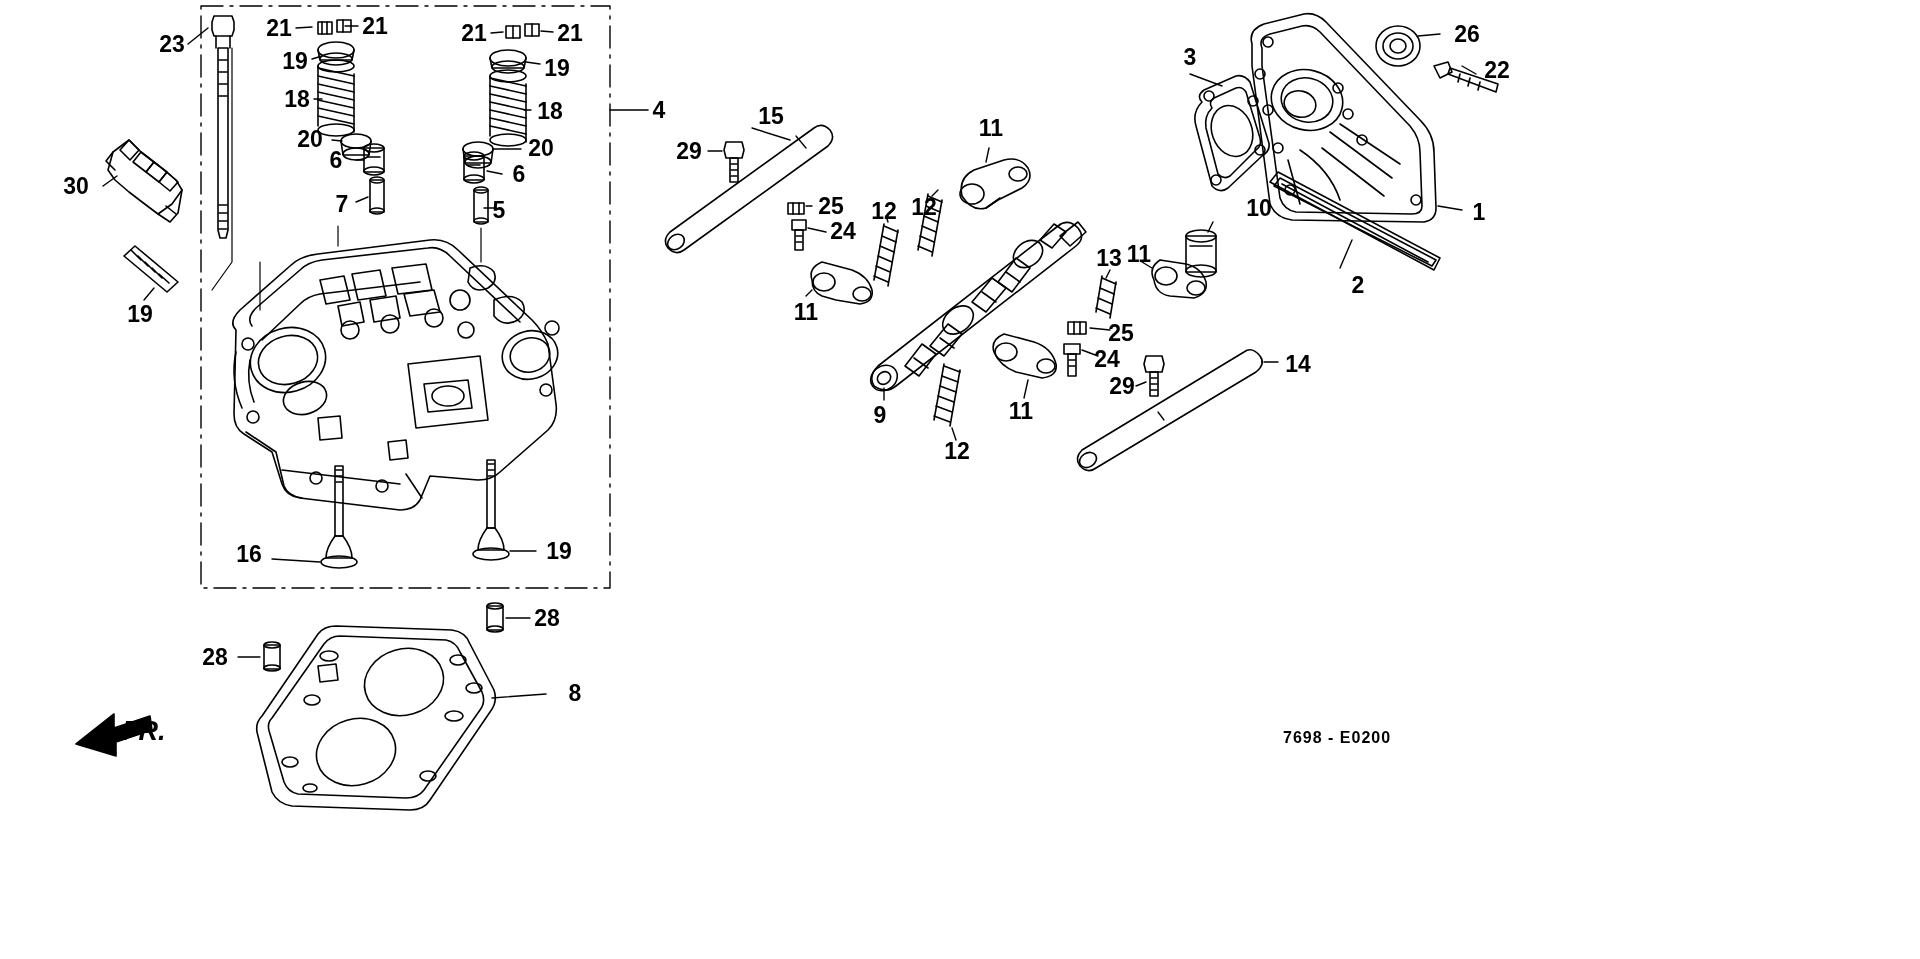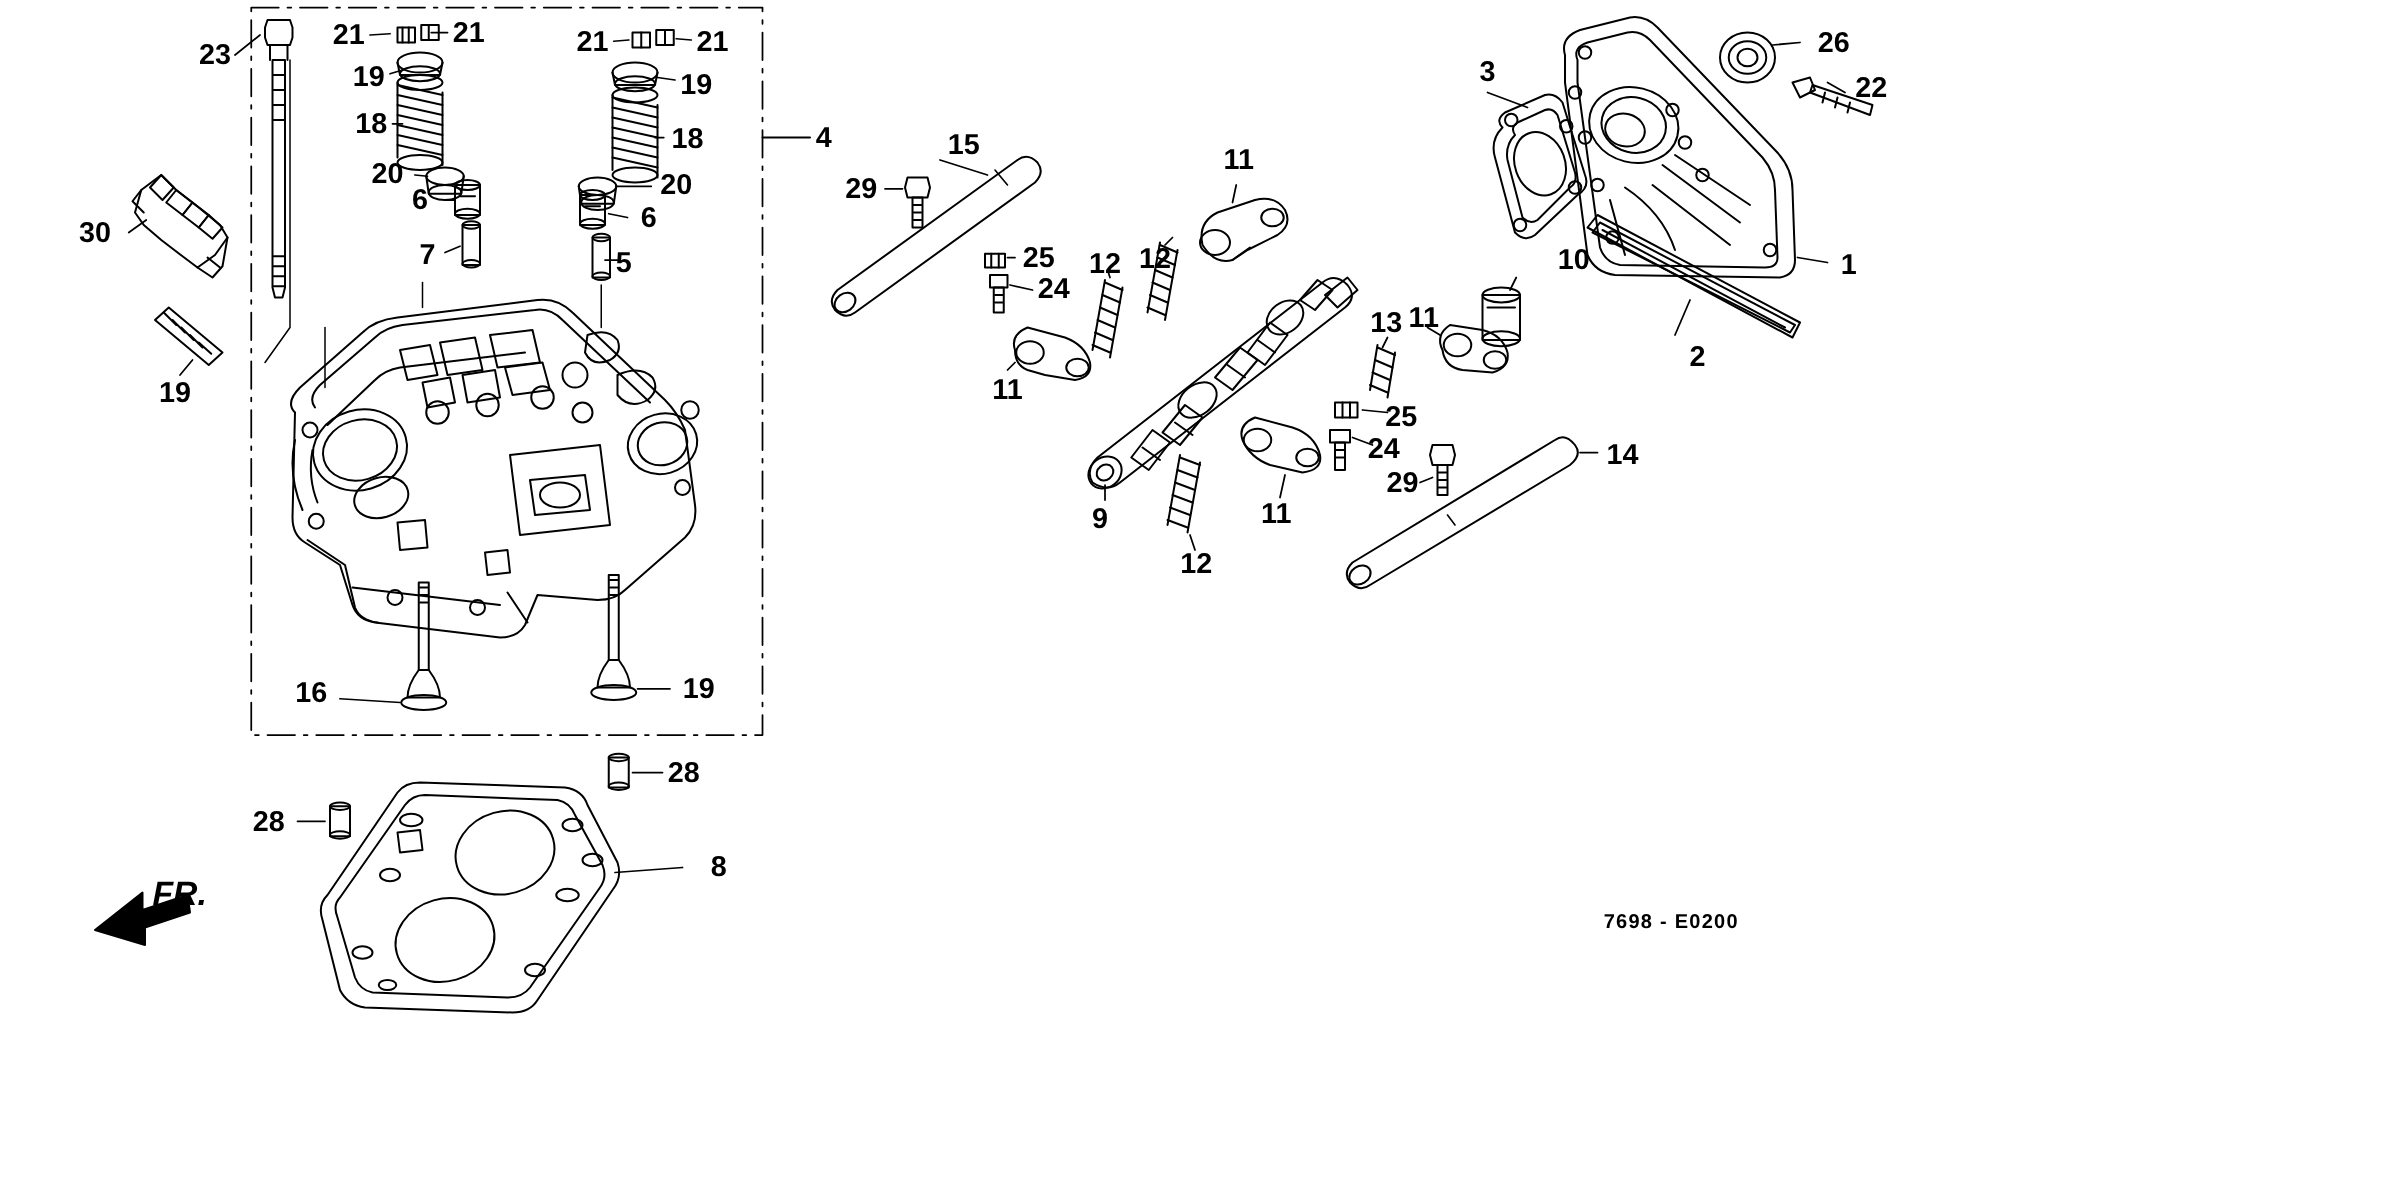--- a/index.html
+++ b/index.html
@@ -509,16 +509,16 @@
   <div class="callout" style="left:831px;  top:206px;">25</div>
   <div class="callout" style="left:1121px; top:333px;">25</div>
   <div class="callout" style="left:1467px; top:34px;">26</div>
   <div class="callout" style="left:140px;  top:314px;">19</div>
   <div class="callout" style="left:547px;  top:618px;">28</div>
   <div class="callout" style="left:215px;  top:657px;">28</div>
   <div class="callout" style="left:689px;  top:151px;">29</div>
   <div class="callout" style="left:1122px; top:386px;">29</div>
   <div class="callout" style="left:76px;   top:186px;">30</div>
 
-  <div class="fr-label" style="left:122px; top:700px;">FR.</div>
+  <div class="fr-label" style="left:122px; top:716px;">FR.</div>
   <div class="figcode" style="left:1283px; top:729px;">7698 - E0200</div>
 
 </div>
 
 </body></html>

